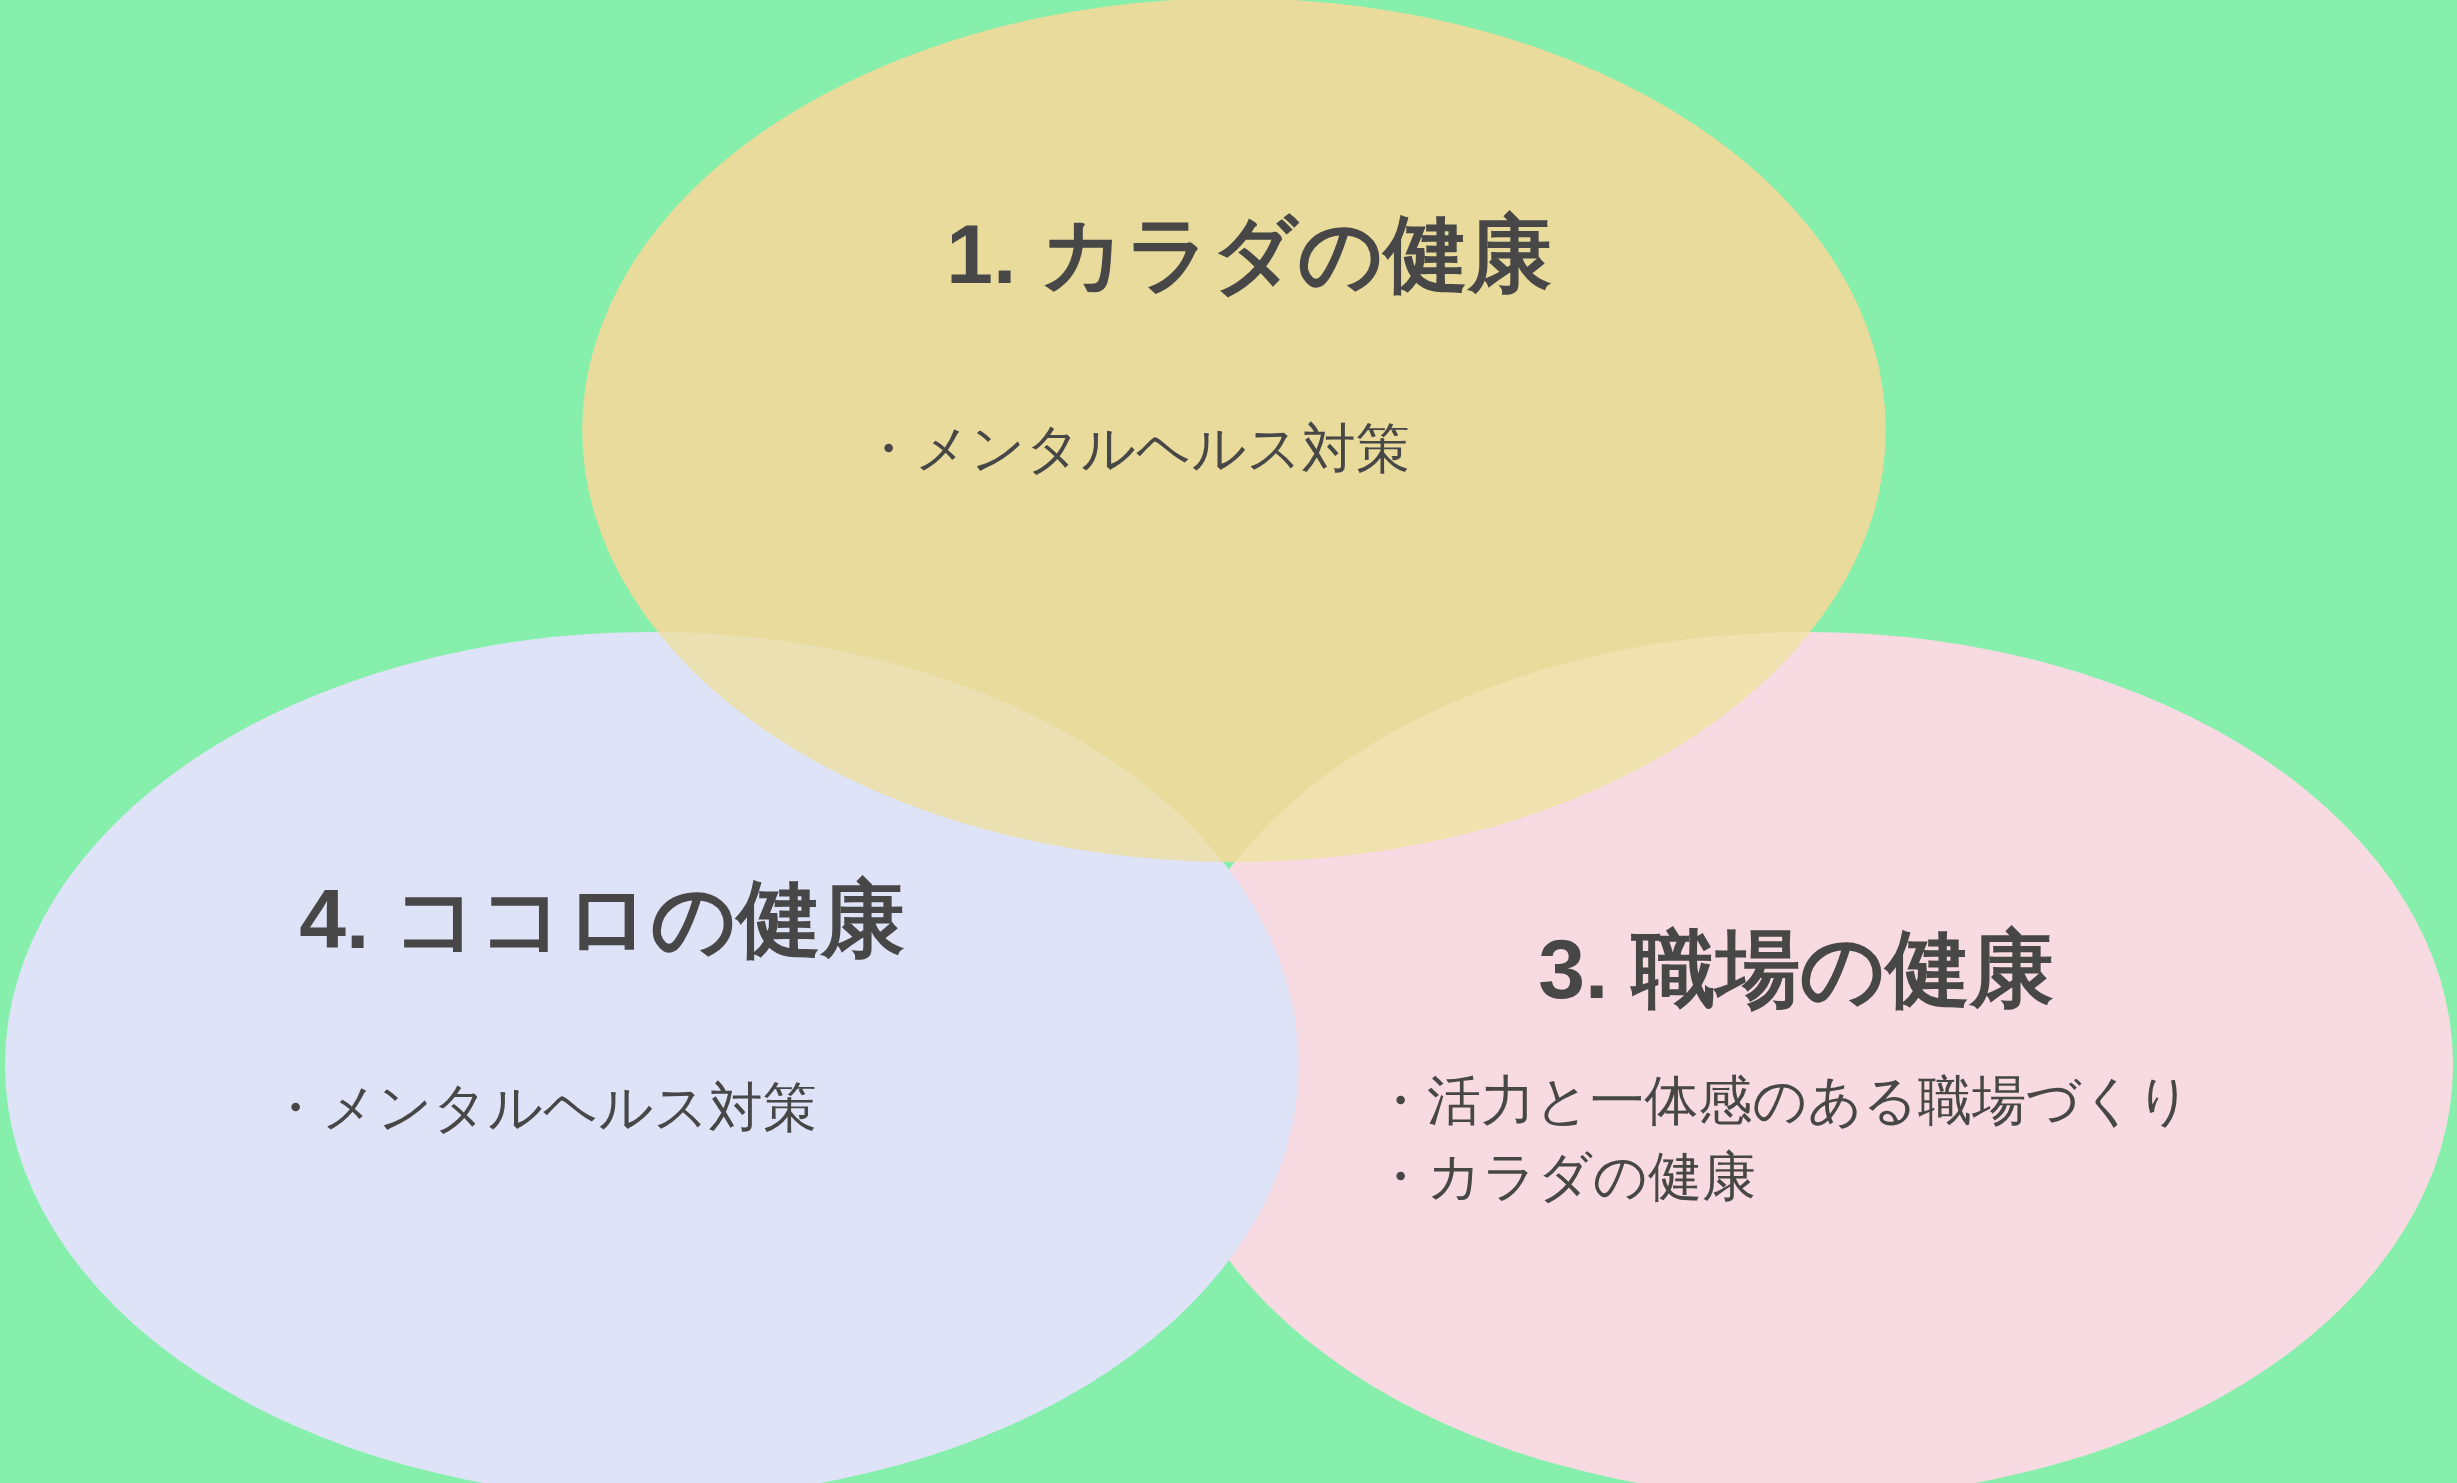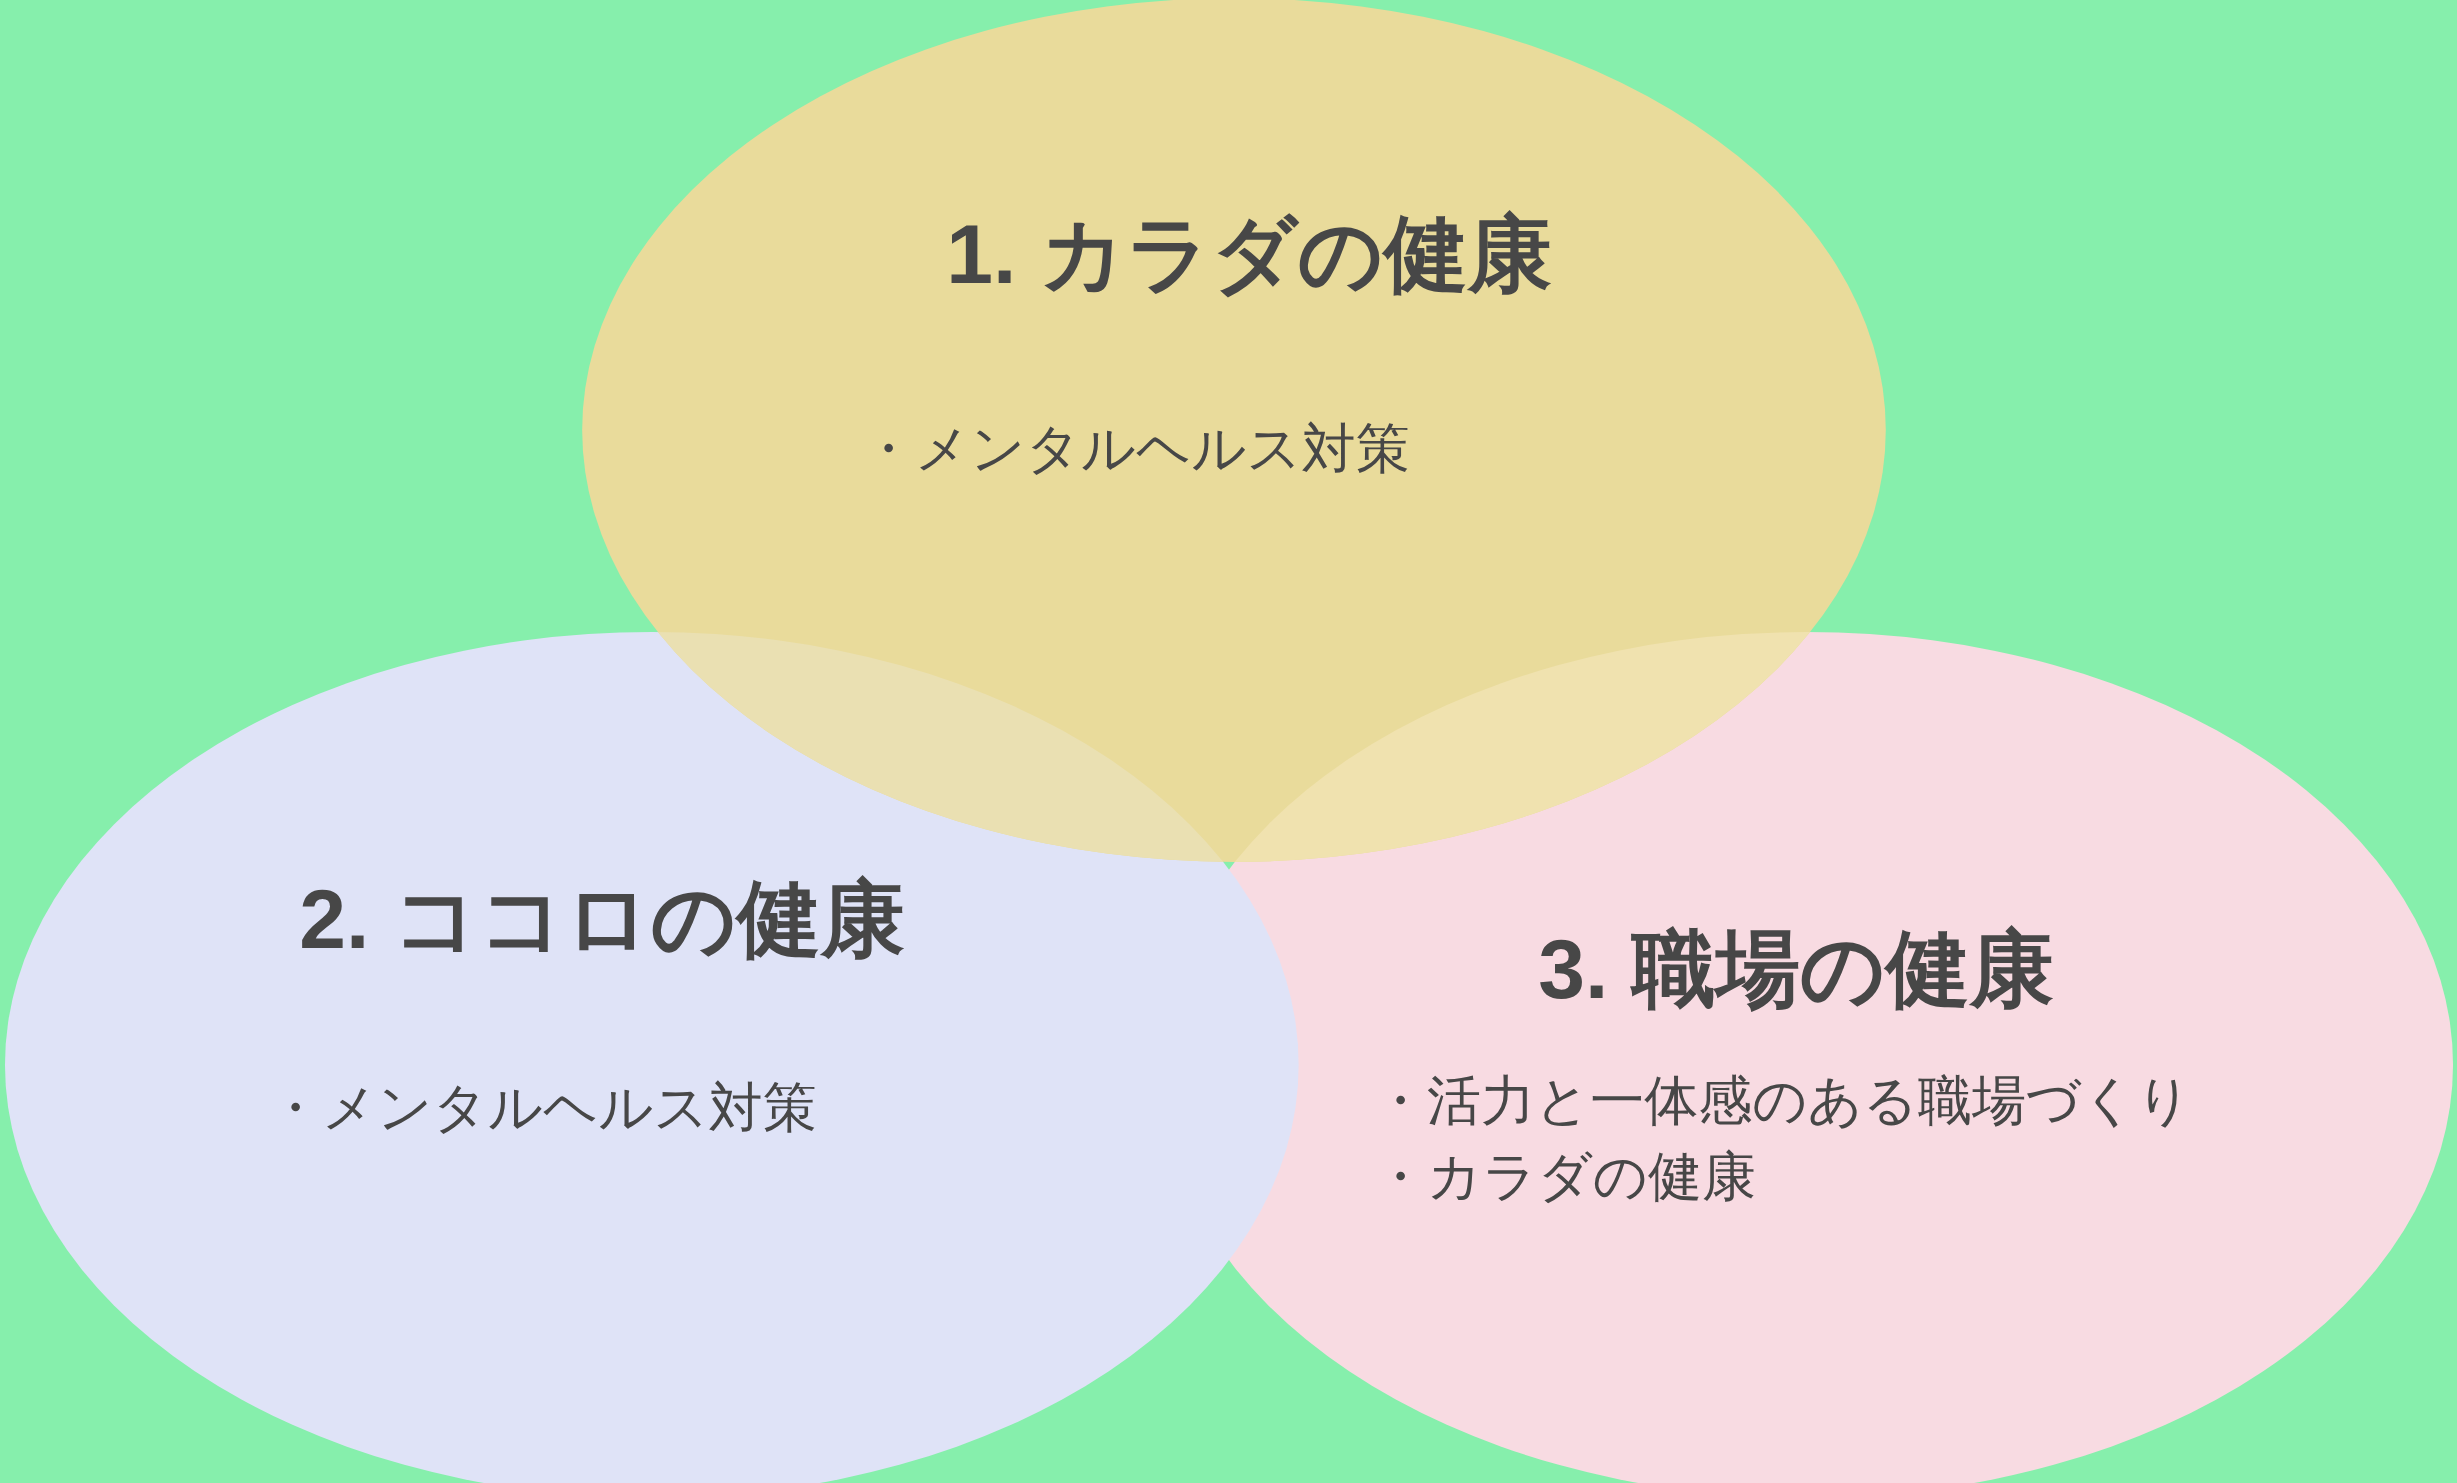--- a/index.html
+++ b/index.html
@@ -63,21 +63,21 @@
       <ellipse cx="655" cy="1070" rx="650" ry="435" fill="#EAE0B2"></ellipse>
       <ellipse cx="1815" cy="1070" rx="650" ry="435" fill="#F0E2AF"></ellipse>
     </g>
   </svg>
 
   <div class="group-title" style="left:1249px; top:212px;">1. カラダの健康</div>
   <div class="group-bullets" style="left:861px; top:410px;">
     <div>・メンタルヘルス対策</div>
   </div>
 
-  <div class="group-title" style="left:602px; top:877px;">2. ココロの健康</div>
+  <div class="group-title" style="left:602px; top:877px;">4. ココロの健康</div>
   <div class="group-bullets" style="left:244px; top:1069px;margin-left:24px;">
     <div>・メンタルヘルス対策</div>
   </div>
 
   <div class="group-title" style="left:1796px; top:927px;">3. 職場の健康</div>
   <div class="group-bullets" style="left:1373px; top:1067px;font-family:Liberation Mono, monospace;">
     <div>・活力と一体感のある職場づくり</div>
     <div>・カラダの健康</div>
   </div>
 

